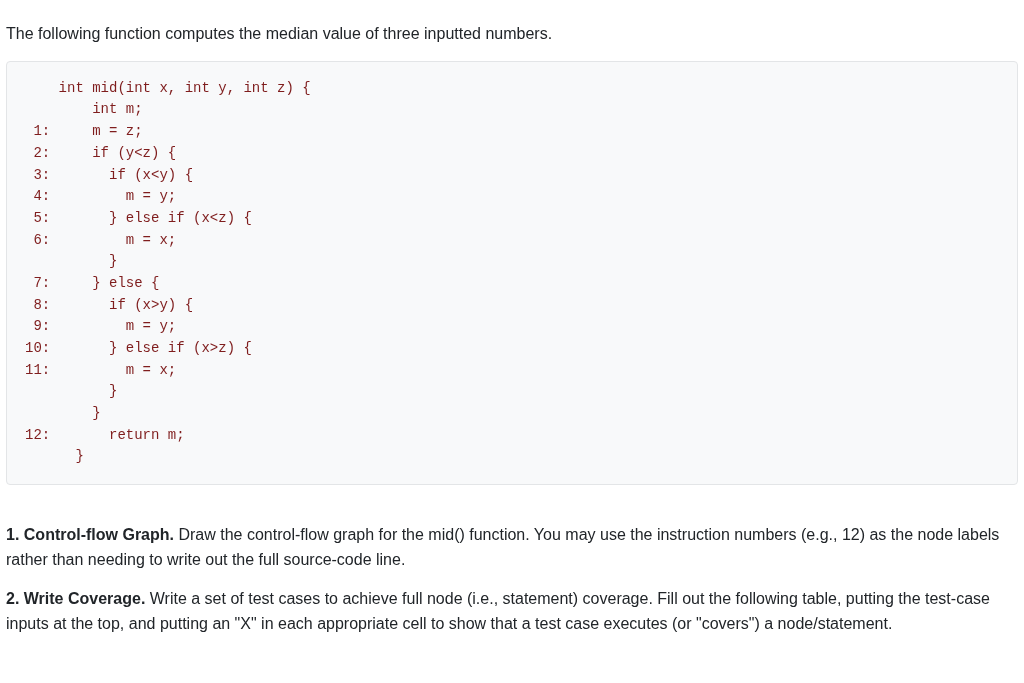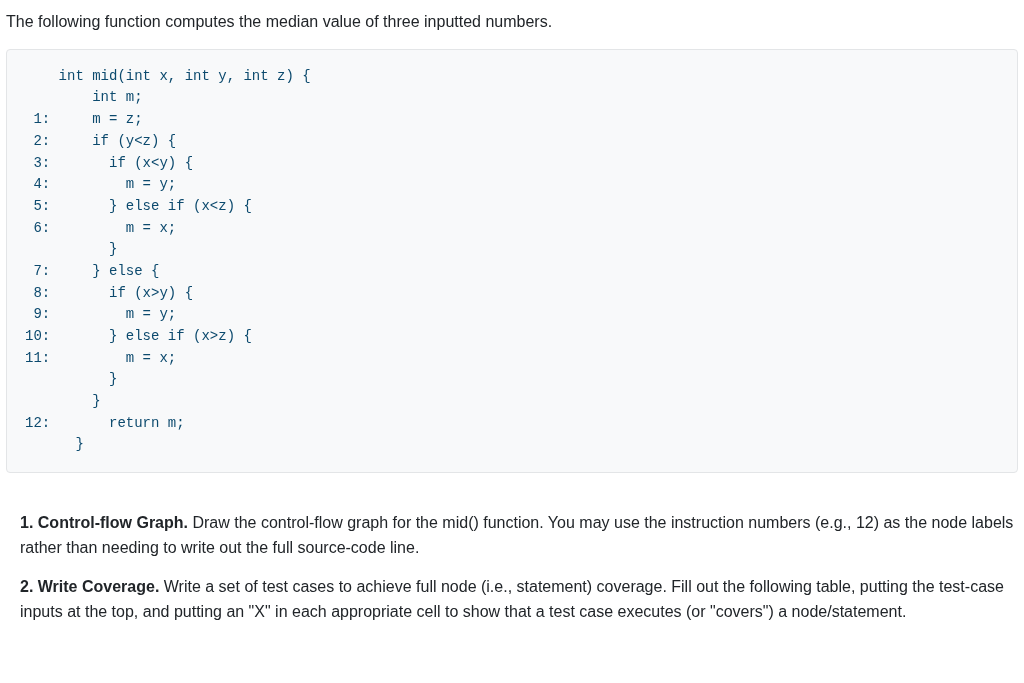--- a/index.html
+++ b/index.html
@@ -10,39 +10,39 @@
   body {
     font-family: "Segoe UI", "Helvetica Neue", Arial, sans-serif;
     font-size: 16px;
     color: #212529;
     line-height: 1.55;
     padding: 10px 6px 20px 6px;
     width: 1024px;
     box-sizing: border-box;
   }
   .intro {
-    margin: 0 0 14px 0;
+    margin: 12px 0 14px 0;
   }
   .code-block {
     background: #f8f9fa;
     border: 1px solid #e3e5e7;
     border-radius: 4px;
     padding: 16px 18px 16px 18px;
     margin-bottom: 38px;
   }
   .code-block pre {
     margin: 0;
     font-family: "SFMono-Regular", Consolas, "Liberation Mono", Menlo, monospace;
     font-size: 14px;
-    color: #0c4a6e;
+    color: #7f1d1d;
     line-height: 1.55;
     white-space: pre;
   }
   .q {
-    margin: 0 0 14px 14px;
+    margin: 0 0 14px 0;
   }
   .q strong {
     font-weight: 700;
   }
 </style>
 </head>
 <body>
 
 <p class="intro">The following function computes the median value of three inputted numbers.</p>
 

